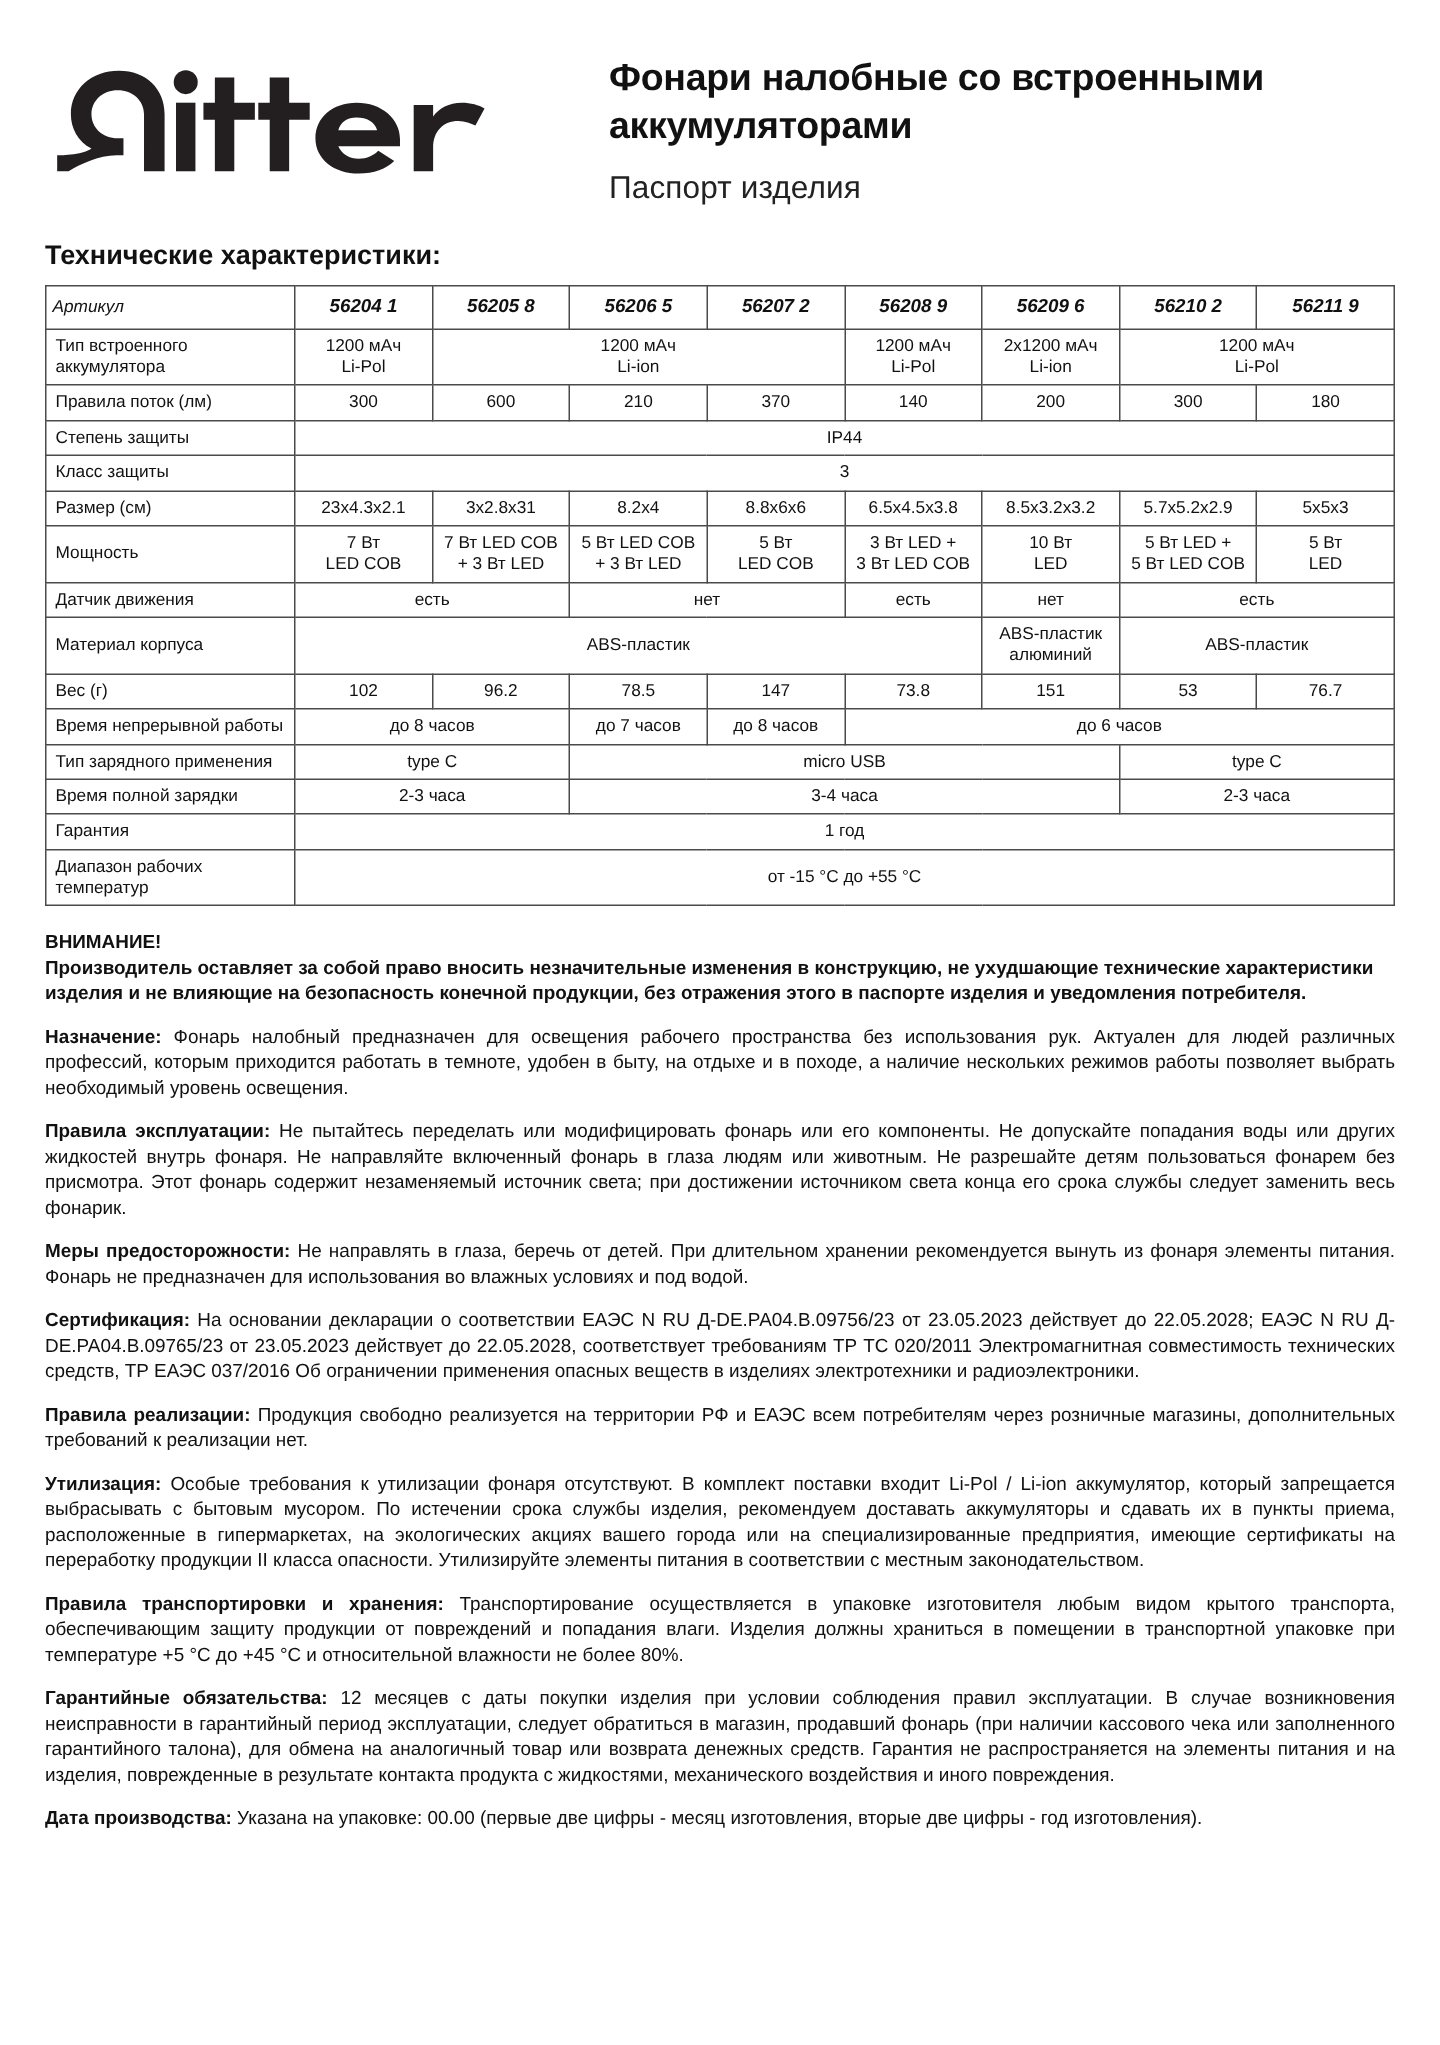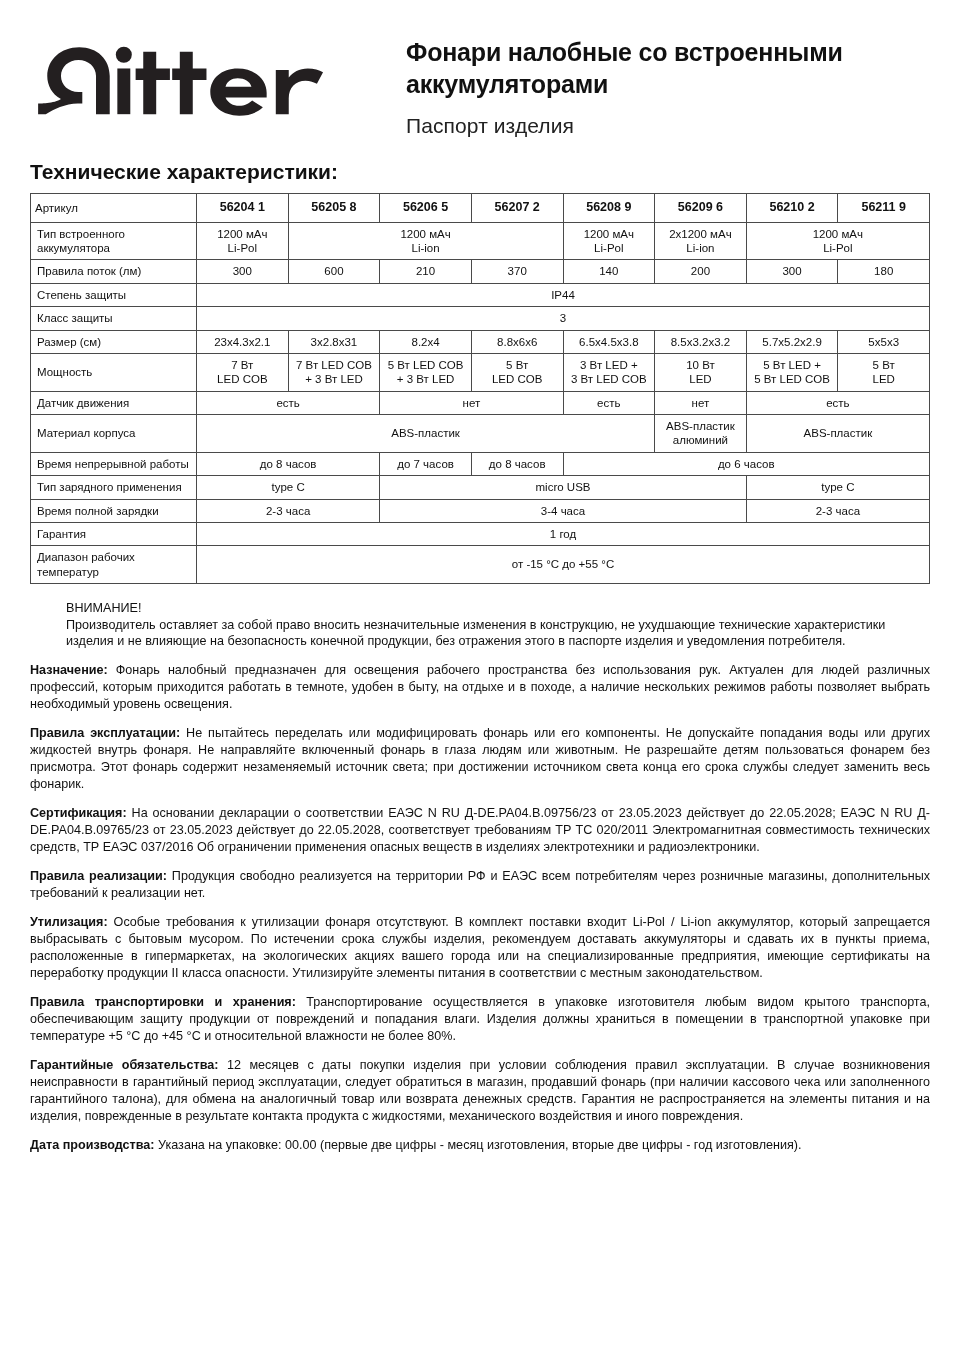--- a/index.html
+++ b/index.html
@@ -39,21 +39,21 @@
   .doc-subtitle {
     font-size: 21px;
     font-weight: normal;
     margin: 14px 0 0 0;
     color: #222;
     letter-spacing: 0.1px;
   }
 
   
   .section-heading {
-    font-size: 21px;
+    font-size: 18px;
     font-weight: bold;
     margin: 4px 0 9px 0;
     color: #111;
   }
 
   
   table.spec {
     width: 100%;
     border-collapse: collapse;
     table-layout: fixed;
@@ -67,32 +67,31 @@
     vertical-align: middle;
     line-height: 1.25;
     word-wrap: break-word;
     overflow-wrap: break-word;
   }
   table.spec td.rowlabel {
     text-align: left;
     padding-left: 6px;
     white-space: normal;
   }
-  table.spec tr.artikul td { font-weight: bold; font-size: 12.5px; padding: 6px 4px; }
+  table.spec tr.artikul td { font-weight: bold; font-size: 12.5px; padding: 6px 4px; font-style: italic; }
   table.spec tr.artikul td.rowlabel { font-weight: normal; font-size: 11.5px; }
   .col-label { width: 166px; }
 
   
   .attention {
     margin-top: 16px;
     font-size: 12.6px;
-    font-weight: normal;
+    font-weight: bold;
     line-height: 1.33;
     color: #111;
-    margin-left: 36px;
   }
   .attention .att-title { display: block; }
   p.para {
     font-size: 12.6px;
     line-height: 1.35;
     margin: 12px 0 0 0;
     text-align: justify;
     color: #111;
   }
   p.para .lead { font-weight: bold; }
@@ -213,20 +212,31 @@
           <td>нет</td>
           <td colspan="2">есть</td>
         </tr>
         <tr>
           <td class="rowlabel">Материал корпуса</td>
           <td colspan="5">ABS-пластик</td>
           <td>ABS-пластик<br>алюминий</td>
           <td colspan="2">ABS-пластик</td>
         </tr>
         <tr>
+          <td class="rowlabel">Вес (г)</td>
+          <td>102</td>
+          <td>96.2</td>
+          <td>78.5</td>
+          <td>147</td>
+          <td>73.8</td>
+          <td>151</td>
+          <td>53</td>
+          <td>76.7</td>
+        </tr>
+        <tr>
           <td class="rowlabel">Время непрерывной работы</td>
           <td colspan="2">до 8 часов</td>
           <td>до 7 часов</td>
           <td>до 8 часов</td>
           <td colspan="4">до 6 часов</td>
         </tr>
         <tr>
           <td class="rowlabel">Тип зарядного применения</td>
           <td colspan="2">type C</td>
           <td colspan="4">micro USB</td>
@@ -250,20 +260,21 @@
   </table>
 
   <div class="attention">
     <span class="att-title">ВНИМАНИЕ!</span>
     <span>Производитель оставляет за собой право вносить незначительные изменения в конструкцию, не ухудшающие технические характеристики изделия и не влияющие на безопасность конечной продукции, без отражения этого в паспорте изделия и уведомления потребителя.</span>
   </div>
 
   <div id="sections-container">
       <p class="para"><span class="lead">Назначение:</span><span> Фонарь налобный предназначен для освещения рабочего пространства без использования рук. Актуален для людей различных профессий, которым приходится работать в темноте, удобен в быту, на отдыхе и в походе, а наличие нескольких режимов работы позволяет выбрать необходимый уровень освещения.</span></p>
       <p class="para"><span class="lead">Правила эксплуатации:</span><span> Не пытайтесь переделать или модифицировать фонарь или его компоненты. Не допускайте попадания воды или других жидкостей внутрь фонаря. Не направляйте включенный фонарь в глаза людям или животным. Не разрешайте детям пользоваться фонарем без присмотра. Этот фонарь содержит незаменяемый источник света; при достижении источником света конца его срока службы следует заменить весь фонарик.</span></p>
+      <p class="para"><span class="lead">Меры предосторожности:</span><span> Не направлять в глаза, беречь от детей. При длительном хранении рекомендуется вынуть из фонаря элементы питания. Фонарь не предназначен для использования во влажных условиях и под водой.</span></p>
       <p class="para"><span class="lead">Сертификация:</span><span> На основании декларации о соответствии ЕАЭС N RU Д-DE.РА04.В.09756/23 от 23.05.2023 действует до 22.05.2028; ЕАЭС N RU Д-DE.РА04.В.09765/23 от 23.05.2023 действует до 22.05.2028, соответствует требованиям ТР ТС 020/2011 Электромагнитная совместимость технических средств, ТР ЕАЭС 037/2016 Об ограничении применения опасных веществ в изделиях электротехники и радиоэлектроники.</span></p>
       <p class="para"><span class="lead">Правила реализации:</span><span> Продукция свободно реализуется на территории РФ и ЕАЭС всем потребителям через розничные магазины, дополнительных требований к реализации нет.</span></p>
       <p class="para"><span class="lead">Утилизация:</span><span> Особые требования к утилизации фонаря отсутствуют. В комплект поставки входит Li-Pol / Li-ion аккумулятор, который запрещается выбрасывать с бытовым мусором. По истечении срока службы изделия, рекомендуем доставать аккумуляторы и сдавать их в пункты приема, расположенные в гипермаркетах, на экологических акциях вашего города или на специализированные предприятия, имеющие сертификаты на переработку продукции II класса опасности. Утилизируйте элементы питания в соответствии с местным законодательством.</span></p>
       <p class="para"><span class="lead">Правила транспортировки и хранения:</span><span> Транспортирование осуществляется в упаковке изготовителя любым видом крытого транспорта, обеспечивающим защиту продукции от повреждений и попадания влаги. Изделия должны храниться в помещении в транспортной упаковке при температуре +5 °С до +45 °С и относительной влажности не более 80%.</span></p>
       <p class="para"><span class="lead">Гарантийные обязательства:</span><span> 12 месяцев  с даты покупки изделия при условии соблюдения правил эксплуатации. В случае возникновения неисправности в гарантийный период эксплуатации, следует обратиться в магазин, продавший фонарь (при наличии кассового чека или заполненного гарантийного талона), для обмена на аналогичный товар или возврата денежных средств. Гарантия не распространяется на элементы питания и на изделия, поврежденные в результате контакта продукта с жидкостями, механического воздействия и иного повреждения.</span></p>
       <p class="para last-para"><span class="lead">Дата производства:</span><span> Указана на упаковке: 00.00 (первые две цифры - месяц изготовления, вторые две цифры - год изготовления).</span></p>
     </div>
 
 </div>
 

